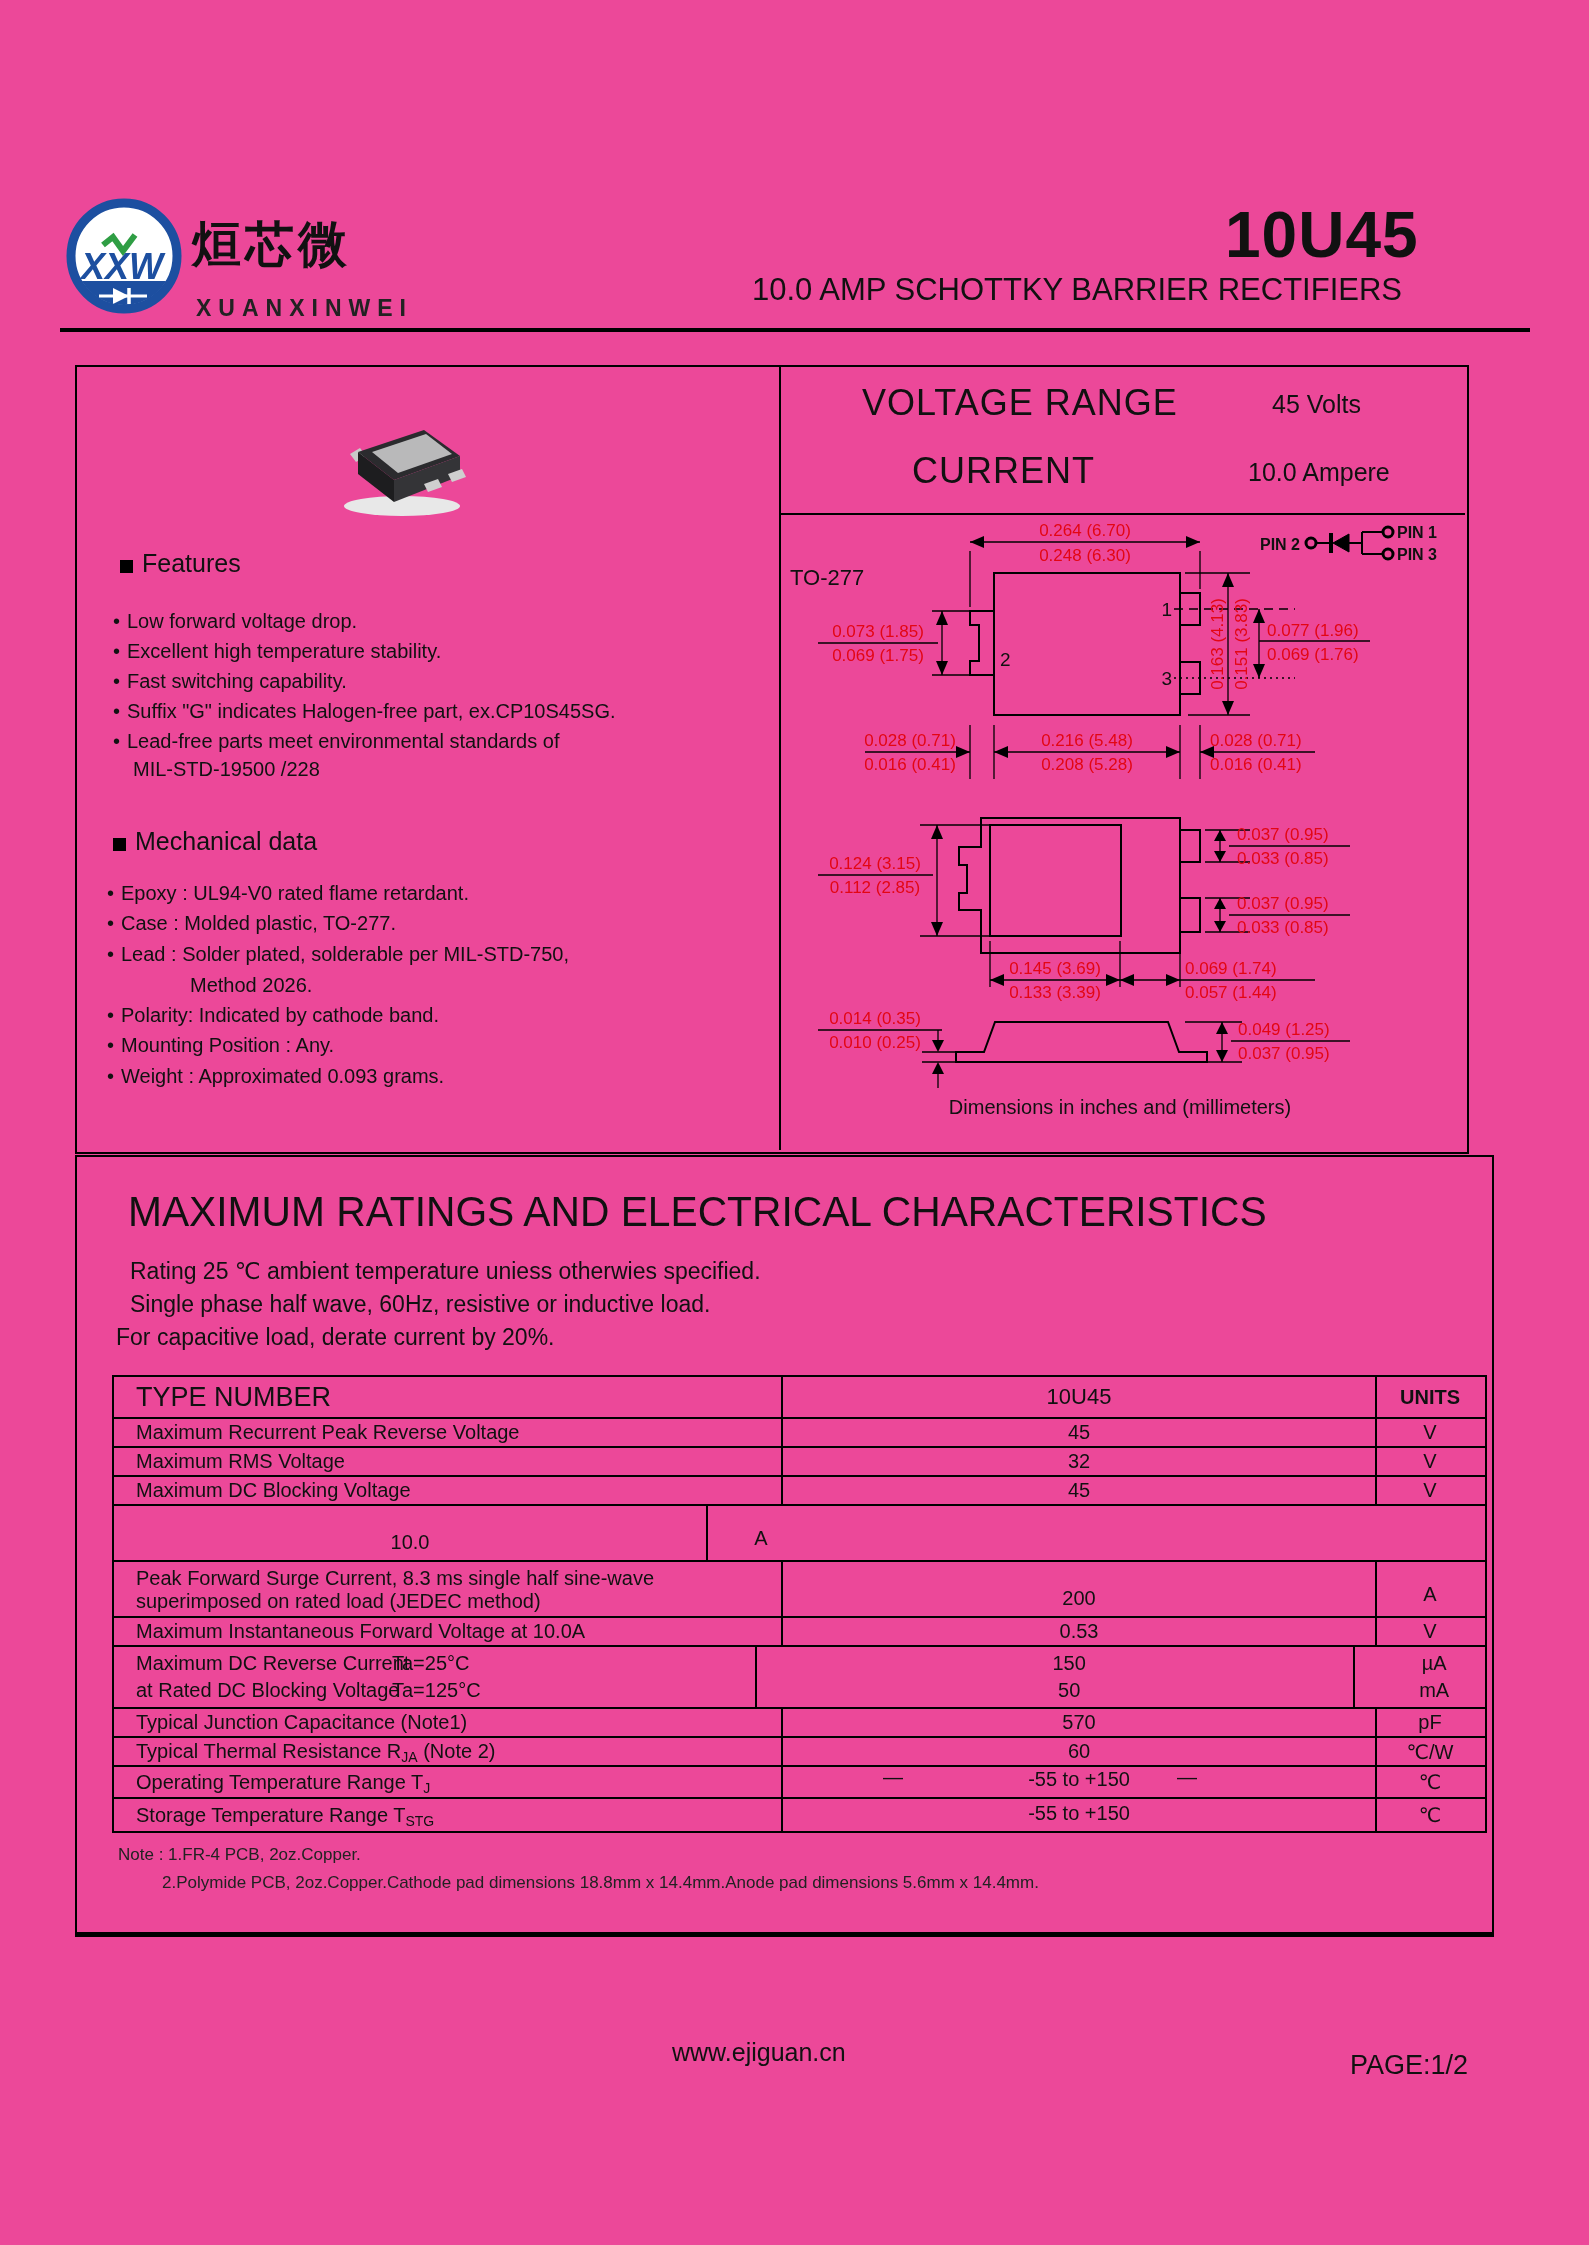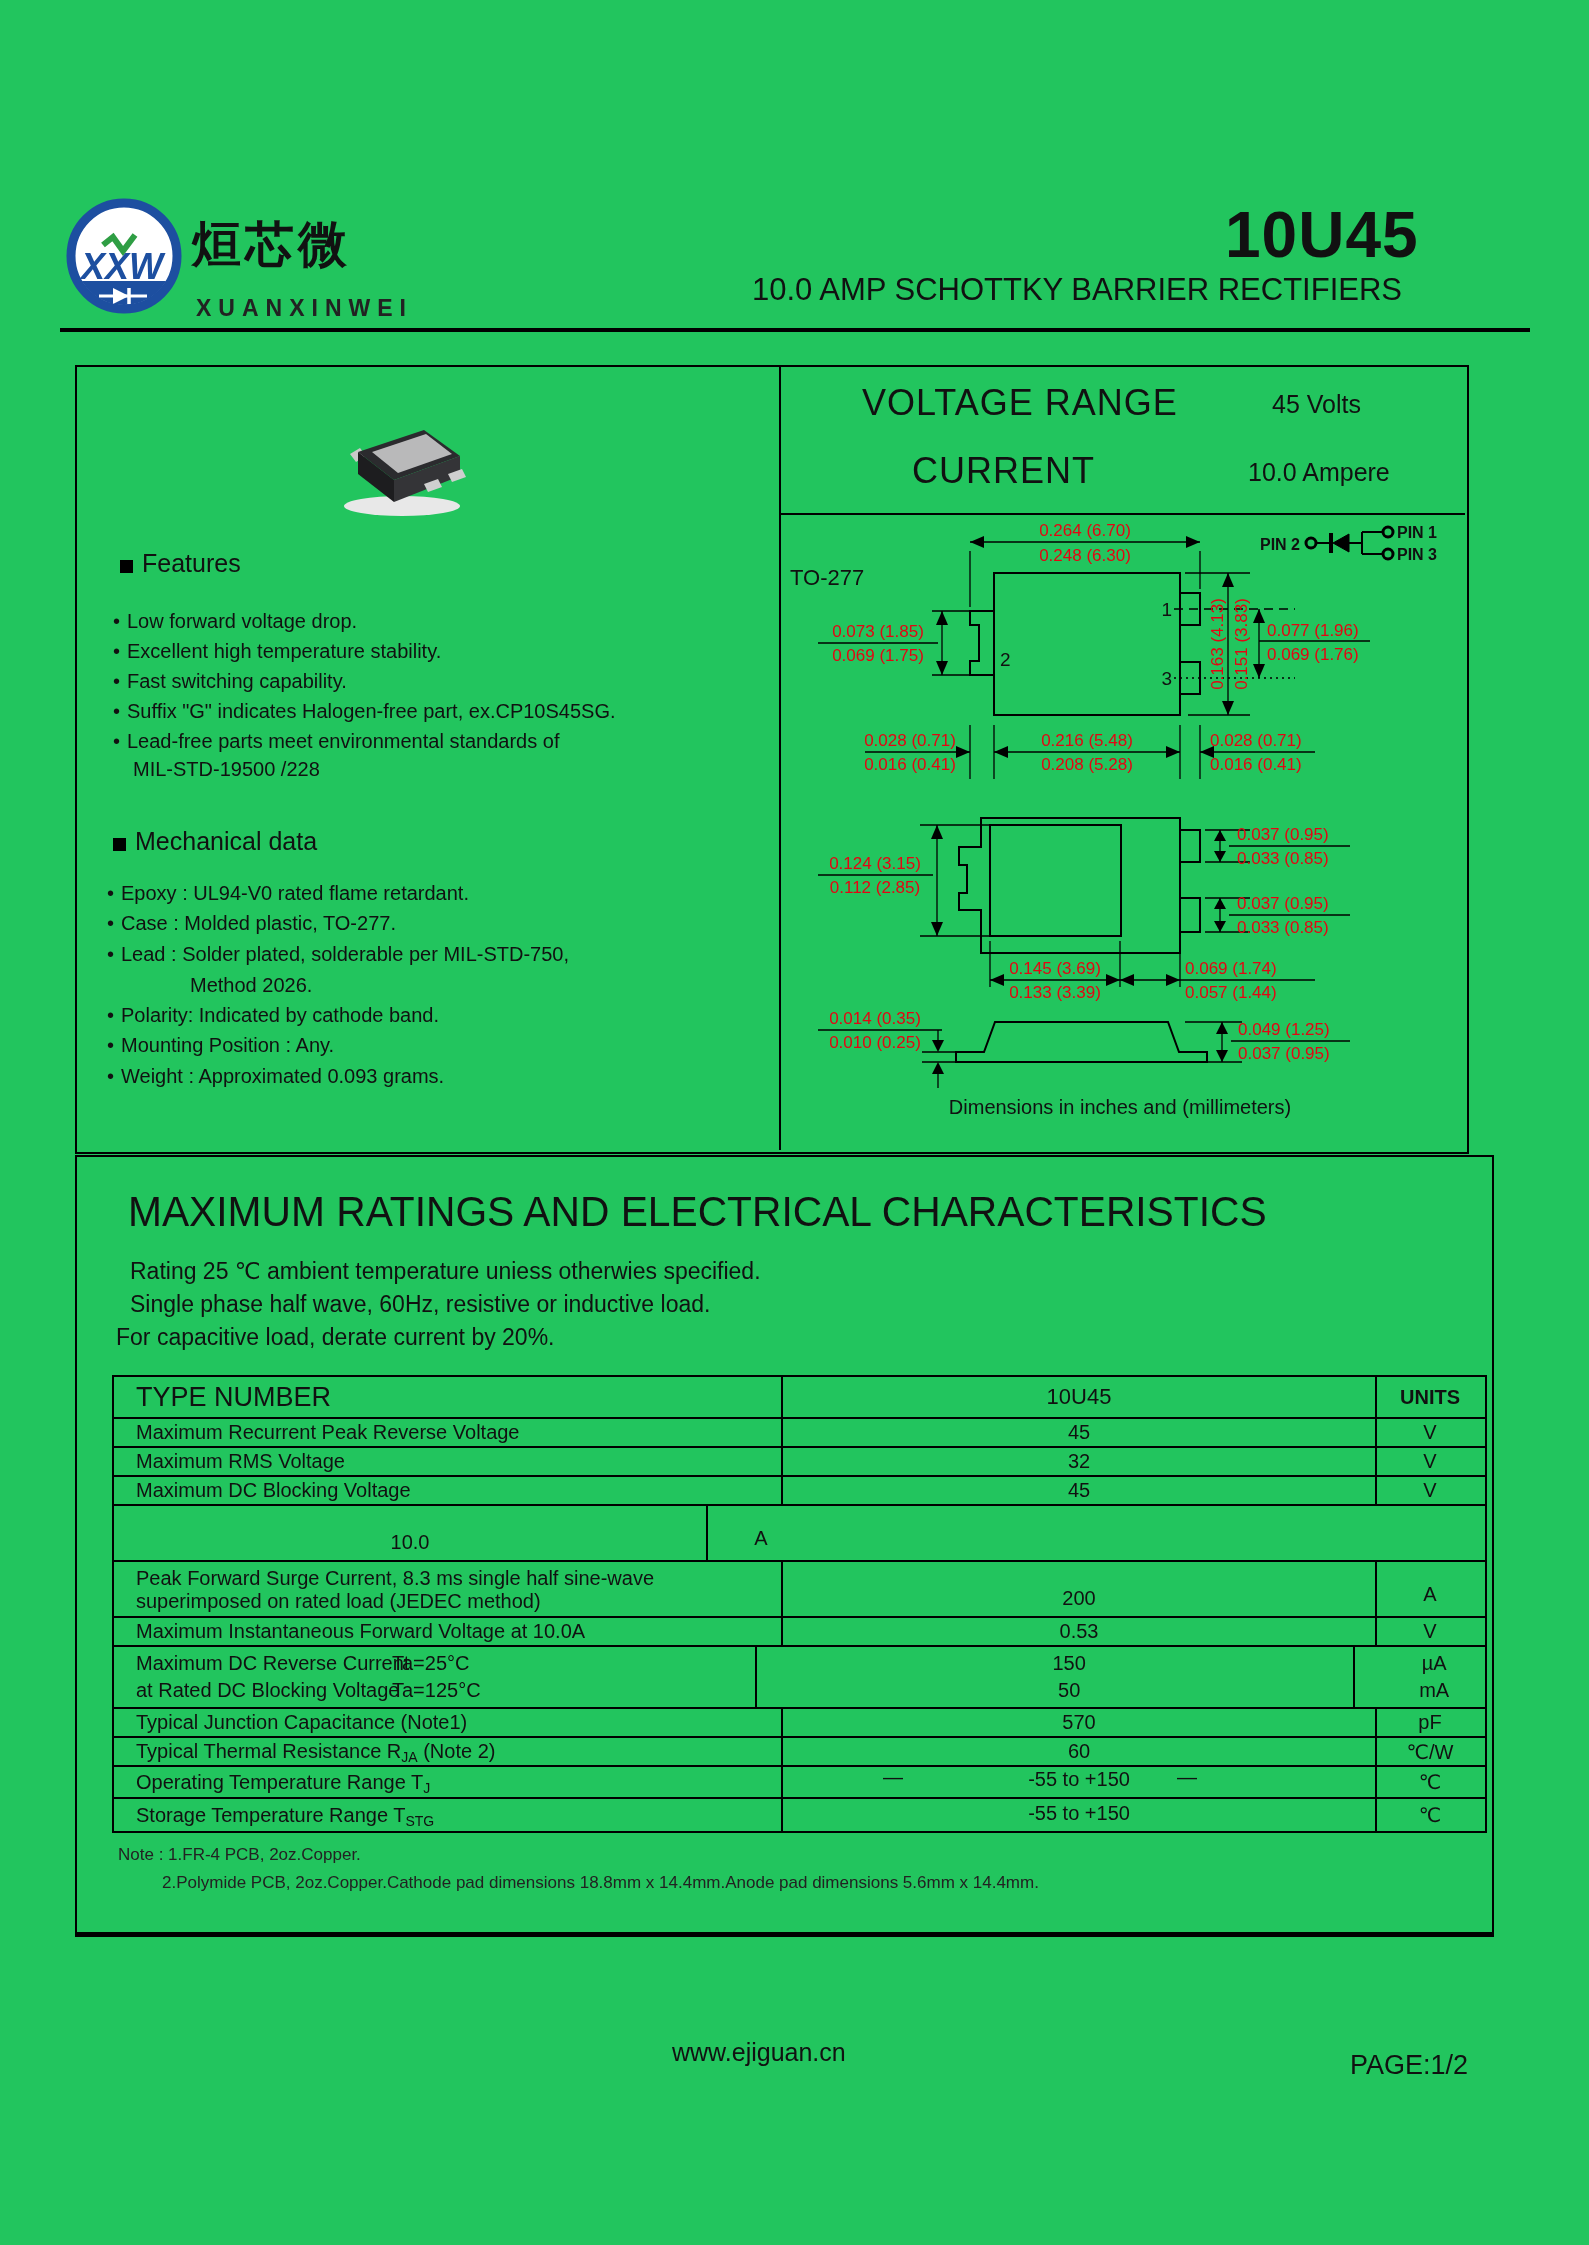--- a/index.html
+++ b/index.html
@@ -1,17 +1,17 @@
 <!DOCTYPE html>
 <html><head>
 <meta charset="utf-8">
 <style>
   html,body{margin:0;padding:0;background:#888;}
   .page{
-    position:relative;width:1589px;height:2245px;background:#22c55e;
+    position:relative;width:1589px;height:2245px;background:#ec4899;
     font-family:"Liberation Sans","DejaVu Sans",sans-serif;color:#111;
     overflow:hidden;margin:0 auto;
   }
   .t{position:absolute;white-space:nowrap;}
   .rule{position:absolute;background:#000;}
   .box{position:absolute;border:2px solid #000;}
   
   .part-number{font-size:64px;font-weight:bold;letter-spacing:1px;}
   .subtitle{font-size:31px;letter-spacing:0px;}
   .cjk{font-size:49px;font-weight:bold;letter-spacing:4px;}

